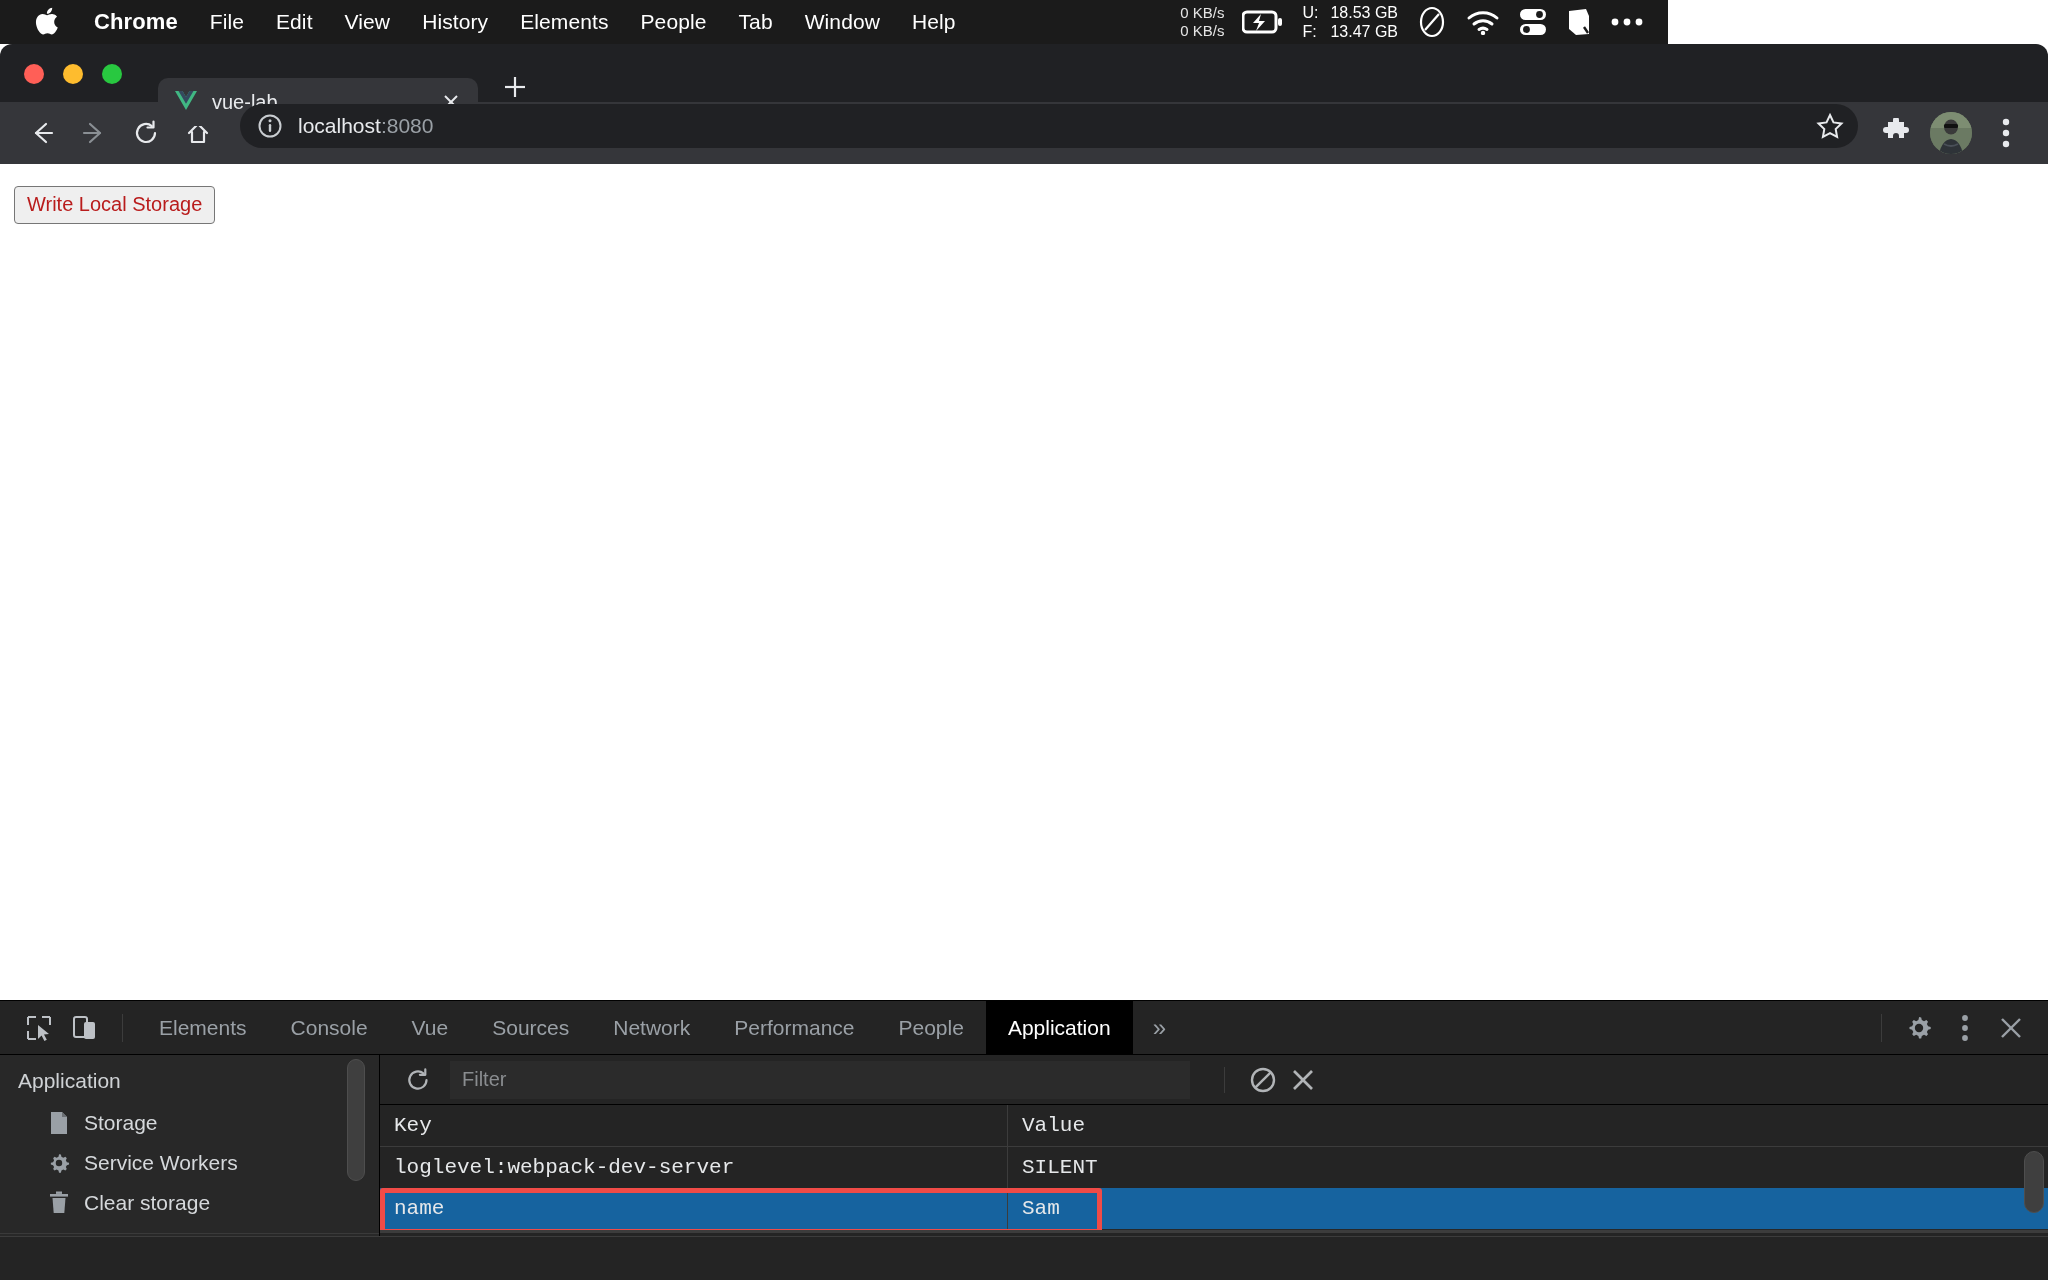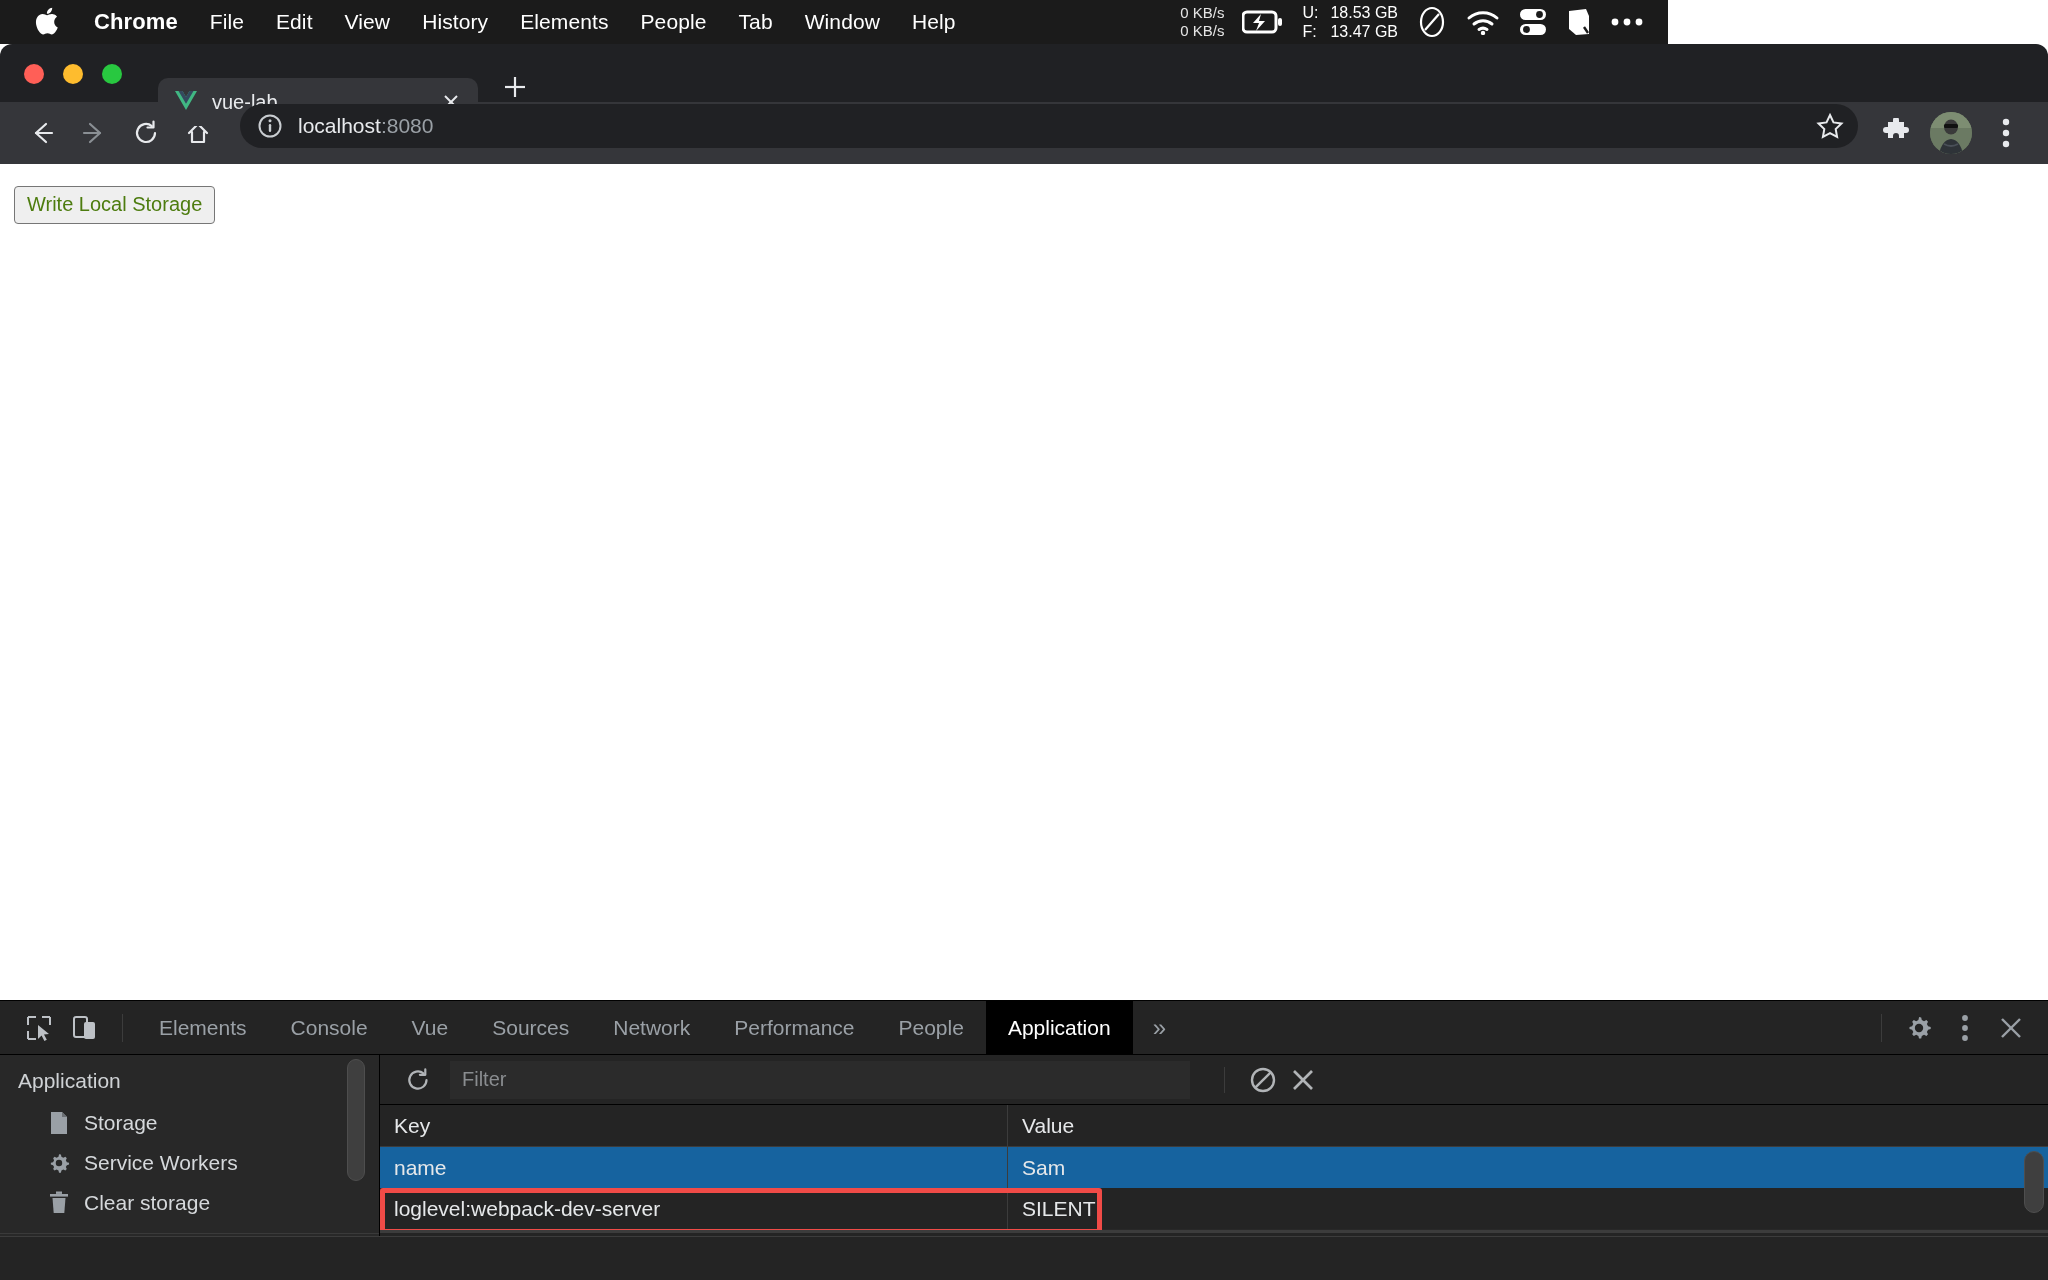--- a/index.html
+++ b/index.html
@@ -153,21 +153,21 @@
 
   
   #viewport {
     height: 395px;
     background: #ffffff;
     padding: 22px 0 0 14px;
   }
   #write-ls-btn {
     font-family: "Liberation Sans", sans-serif;
     font-size: 20px;
-    color: #4d7c0f;
+    color: #b91c1c;
     background: #efefef;
     border: 1px solid #767676;
     border-radius: 4px;
     padding: 6px 12px 8px;
     line-height: 1.1;
   }
 
   
   #devtools {
     position: absolute;
@@ -288,21 +288,21 @@
   #ls-toolbar .vdiv2 { width:1px; height: 26px; background:#3c3c3c; margin: 0 18px 0 34px; flex:0 0 1px;}
 
   
   #ls-table {
     flex: 0 0 126px;
     position: relative;
     background: #242424;
     overflow: hidden;
     border-bottom: 1px solid #3c3c3c;
   }
-  .tr { display: flex; height: 41px; align-items: center; }
+  .tr { display: flex; height: 41px; align-items: center; font-family: Liberation Mono, monospace; }
   .tr.head { background: #242424; border-bottom: 1px solid #3c3c3c; height: 42px;}
   .tr.alt { background: #282828; }
   .tr.selected { background: #16639f; }
   .td {
     font-size: 21px; color: #e6e8ea;
     padding-left: 14px;
     height: 100%;
     display: flex; align-items: center;
     overflow: hidden; white-space: nowrap;
     border-right: 1px solid #3c3c3c;
@@ -669,27 +669,27 @@
               <line x1="23" y1="5" x2="5" y2="23" stroke="#b1b4b7" stroke-width="2.6"></line>
             </svg>
         </div>
       </div>
 
       <div id="ls-table">
         <div class="tr head">
           <div class="td key">Key</div>
           <div class="td val">Value</div>
         </div>
+        <div class="tr">
+          <div class="td key">loglevel:webpack-dev-server</div>
+          <div class="td val">SILENT</div>
+        </div>
         <div class="tr selected">
           <div class="td key">name</div>
           <div class="td val">Sam</div>
-        </div>
-        <div class="tr">
-          <div class="td key">loglevel:webpack-dev-server</div>
-          <div class="td val">SILENT</div>
         </div>
         <div class="tr alt">
           <div class="td key"></div>
           <div class="td val"></div>
         </div>
         <div id="row-highlight"></div>
         <div id="table-vscroll"></div>
       </div>
 
       <div id="ls-preview">

